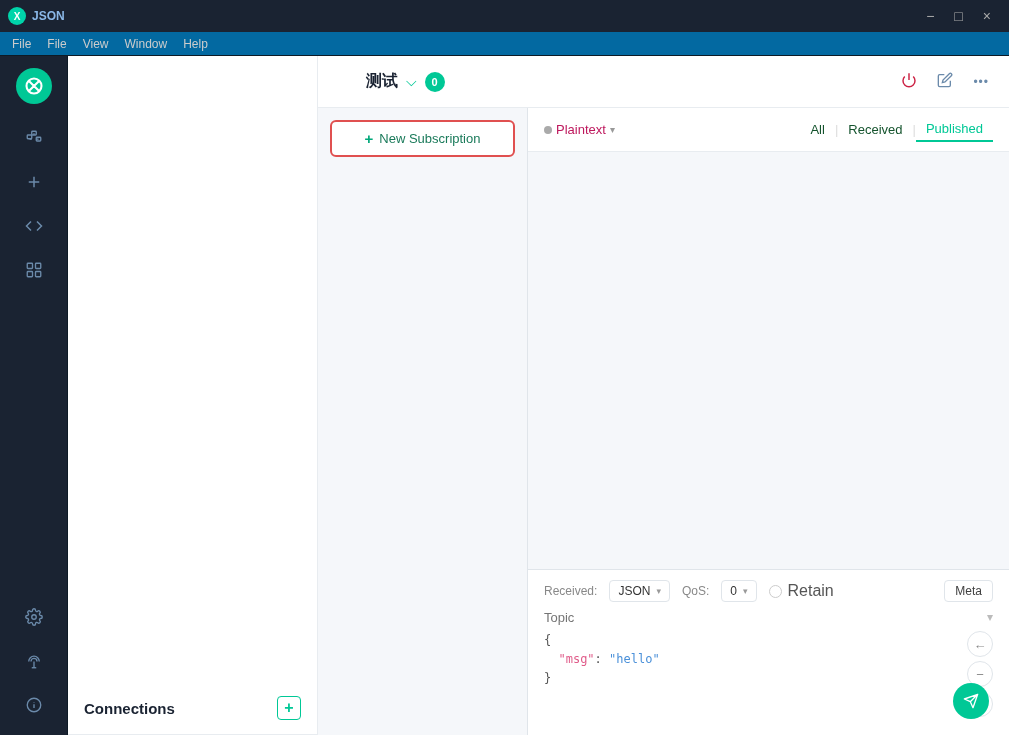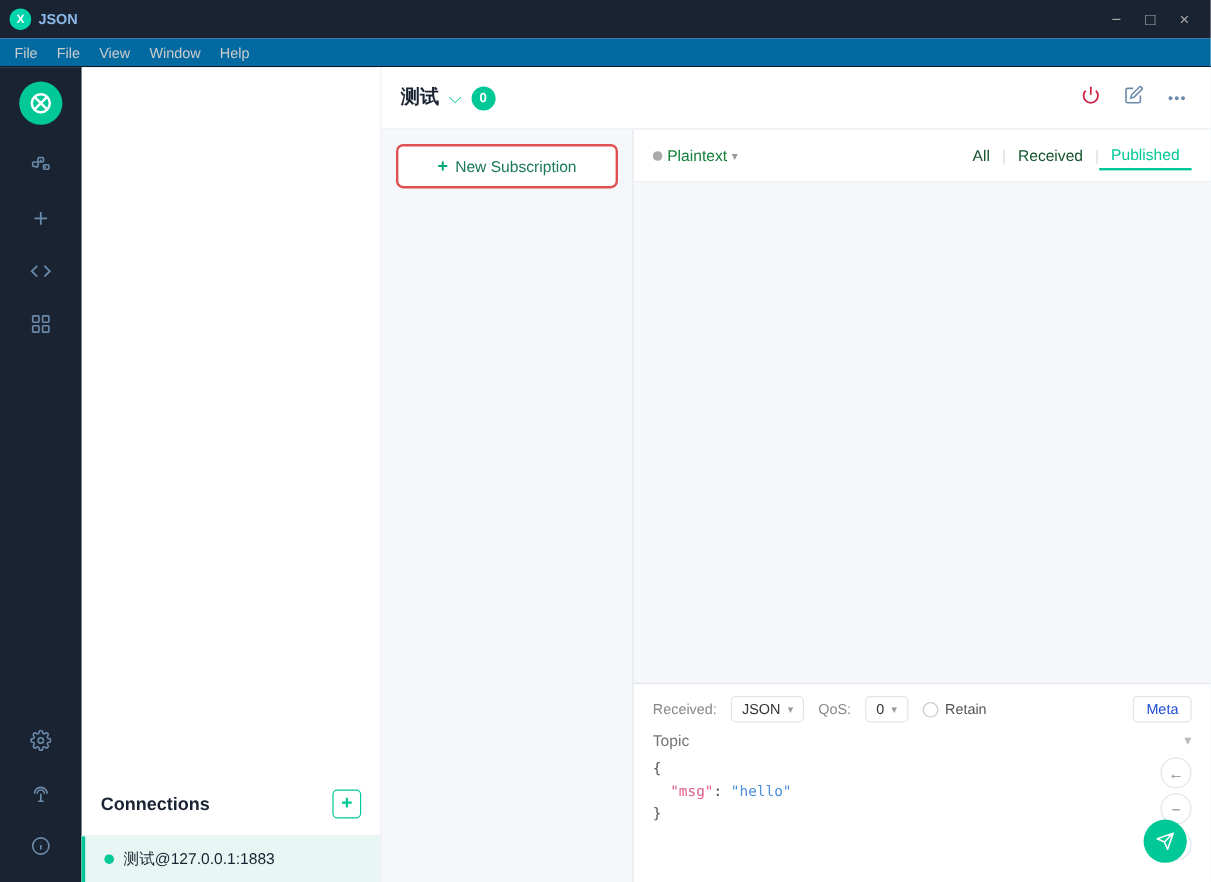--- a/index.html
+++ b/index.html
@@ -66,21 +66,21 @@
     .connection-name { color: #1a2332; font-size: 13px; }
 
     
     .main-content { flex: 1; display: flex; flex-direction: column; background: #f5f7fa; }
 
     
     .topbar {
       display: flex; align-items: center; justify-content: space-between;
       background: #fff; padding: 0 16px; height: 52px; border-bottom: 1px solid #e8ecf0;
     }
-    .topbar-left { display: flex; align-items: center; gap: 8px; }
+    .topbar-left { display: flex; align-items: center; gap: 8px; margin-left: 32px; }
     .topbar-title { font-size: 16px; font-weight: 600; color: #1a2332; }
     .topbar-dropdown-icon { color: #00c896; font-size: 14px; cursor: pointer; }
     .topbar-badge {
       background: #00c896; color: white; border-radius: 50%;
       width: 20px; height: 20px; display: flex; align-items: center; justify-content: center;
       font-size: 11px; font-weight: bold;
     }
     .topbar-right { display: flex; align-items: center; gap: 12px; }
     .topbar-icon-btn { background: none; border: none; cursor: pointer; color: #6b8aaa; font-size: 16px; padding: 4px; }
     .topbar-icon-btn.power { color: #e05; }
@@ -103,45 +103,45 @@
     
     .messages-panel { flex: 1; display: flex; flex-direction: column; }
     .messages-header {
       display: flex; align-items: center; justify-content: space-between;
       background: #fff; padding: 0 16px; height: 44px; border-bottom: 1px solid #e8ecf0;
     }
     .plaintext-selector {
       display: flex; align-items: center; gap: 4px; cursor: pointer;
     }
     .plaintext-dot { width: 8px; height: 8px; background: #aaa; border-radius: 50%; }
-    .plaintext-label { color: #15803d; font-size: 13px; }
+    .plaintext-label { color: #be185d; font-size: 13px; }
     .plaintext-chevron { color: #999; font-size: 10px; }
     .message-filters { display: flex; gap: 0; align-items: center; }
     .filter-btn {
       background: none; border: none; cursor: pointer; padding: 4px 10px;
       color: #14532d; font-size: 13px;
     }
     .filter-btn.active { color: #00c896; font-weight: 500; border-bottom: 2px solid #00c896; }
     .filter-divider { color: #ddd; }
     .messages-body { flex: 1; background: #f5f7fa; overflow-y: auto; }
 
     
     .compose-area { background: #fff; border-top: 1px solid #e0e5ea; padding: 10px 16px; }
     .compose-row1 { display: flex; align-items: center; gap: 12px; margin-bottom: 8px; }
     .compose-label { color: #888; font-size: 12px; }
     .compose-select {
       display: flex; align-items: center; gap: 4px; border: 1px solid #e0e5ea; border-radius: 4px;
       padding: 3px 8px; background: white; cursor: pointer; font-size: 12px; color: #333;
     }
     .compose-select .chevron { color: #999; font-size: 9px; margin-left: 2px; }
-    .compose-retain { display: flex; align-items: center; gap: 6px; color: #555; font-size: 12px; }
+    .compose-retain { display: flex; align-items: center; gap: 6px; color: #555; font-size: 16px; }
     .retain-radio { width: 13px; height: 13px; border: 1.5px solid #ccc; border-radius: 50%; background: white; }
     .meta-btn {
       margin-left: auto; border: 1px solid #e0e5ea; border-radius: 4px;
-      padding: 3px 10px; background: white; cursor: pointer; font-size: 12px; color: #1d4ed8;
+      padding: 3px 10px; background: white; cursor: pointer; font-size: 12px; color: #404040;
     }
     .compose-row2 { display: flex; align-items: flex-start; margin-bottom: 6px; }
     .topic-input {
       flex: 1; border: none; outline: none; font-size: 13px; color: #888; background: transparent;
     }
     .topic-chevron { color: #bbb; font-size: 12px; cursor: pointer; }
     .compose-editor { flex: 1; font-size: 12px; font-family: monospace; line-height: 1.6; }
     .json-brace { color: #555; }
     .json-key { color: #e05c8a; }
     .json-colon { color: #555; }
@@ -244,24 +244,20 @@
           <line x1="12" y1="8" x2="12" y2="8.5"></line>
           <line x1="12" y1="11" x2="12" y2="16"></line>
       </svg>
     </div>
   </div>
 
   <div class="connections-panel">
     <div class="connections-header">
       <span class="connections-title">Connections</span>
       <button class="connections-add-btn">+</button>
-    </div>
-    <div class="connection-item">
-      <div class="connection-dot"></div>
-      <span class="connection-name">测试@127.0.0.1:1883</span>
     </div>
   </div>
 
   <div class="main-content">
 
     <div class="topbar">
       <div class="topbar-left">
         <span class="topbar-title">测试</span>
         <span class="topbar-dropdown-icon">⌵</span>
         <div class="topbar-badge">0</div>

